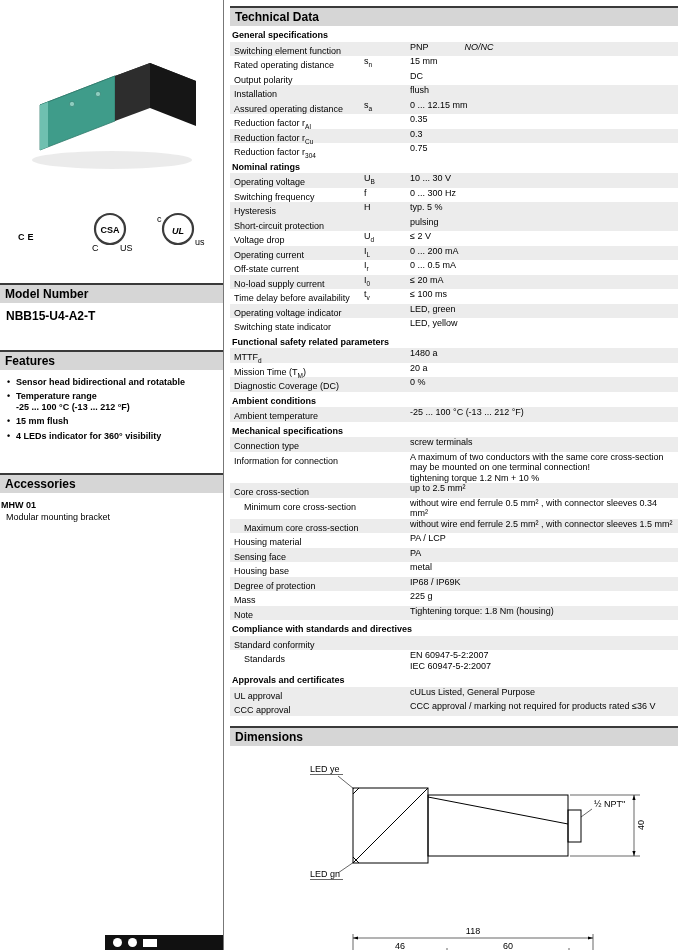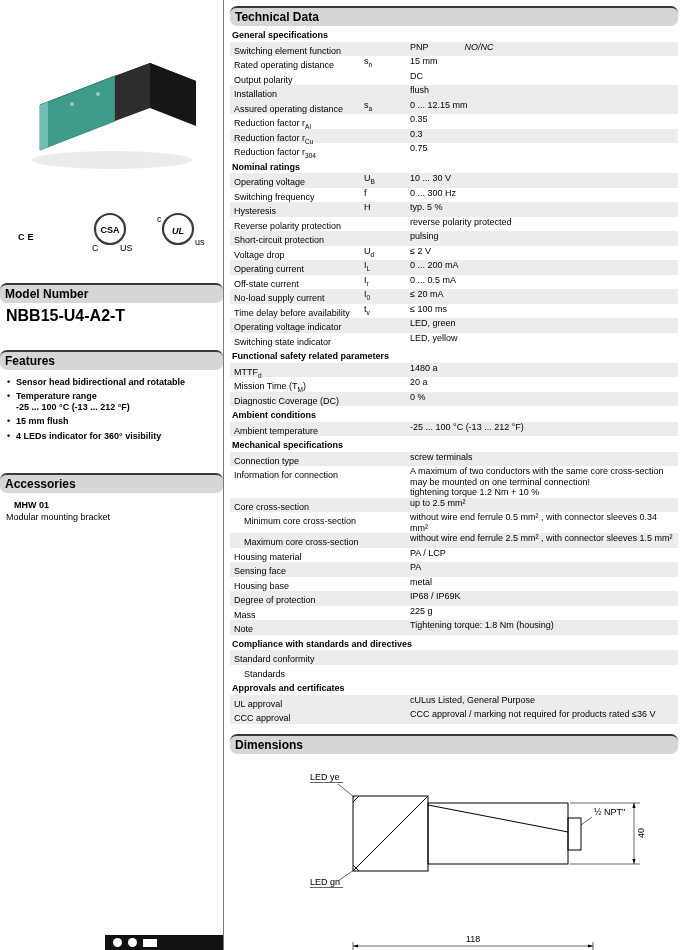--- a/index.html
+++ b/index.html
@@ -8,35 +8,35 @@
     width:686px; height:950px; position:relative; overflow:hidden;
     font-family:"Liberation Sans", sans-serif; font-size:9px; color:#000;
     line-height:10.5px;
   }
   .page { display:flex; width:686px; height:950px; }
   .col-left { width:233px; border-right:1px solid #777; position:relative; padding-bottom:16px; }
   .col-right { flex:1; padding:6px 8px 0 6px; }
 
   .bar {
     background:#d6d6d6; border-top:2px solid #3a3a3a;
-    font-weight:bold; font-size:12px; line-height:14px; padding:2px 22px 2px 5px;border-radius:7px;
+    font-weight:bold; font-size:12px; line-height:14px; padding:2px 22px 2px 5px;
   }
   .col-left .bar { margin-top:26px; }
 
   
   .product-photo { width:212px; height:172px; margin:10px 0 0 10px; }
   .logo-row { margin:24px 0 0 18px; }
-  .model-number { font-weight:bold; font-size:16px; padding:8px 6px 2px 6px; }
+  .model-number { font-weight:bold; font-size:12px; padding:8px 6px 2px 6px; }
   .features-list { padding:7px 4px 2px 0; }
   .features-list li {
     list-style:none; font-weight:bold; position:relative;
     padding-left:16px; margin-bottom:4px; white-space:pre-line;
   }
   .features-list li::before { content:"\2022"; position:absolute; left:7px; }
-  .accessory-name { font-weight:bold; padding:7px 6px 1px 14px; }
+  .accessory-name { font-weight:bold; padding:7px 6px 1px 1px; }
   .accessory-desc { padding:0 6px; }
   .footer-strip {
     position:absolute; bottom:0; right:0; width:118px; height:15px;
     background:#111; display:flex; align-items:center; gap:6px; padding-left:8px;
   }
   .footer-strip .dot { width:9px; height:9px; border-radius:50%; background:#fff; }
   .footer-strip .sq { width:14px; height:8px; background:#fff; }
 
   
   .sec-title { font-weight:bold; padding:3px 2px 1px 2px; margin-top:1px; }
@@ -168,25 +168,20 @@
         <div class="spec-row">
           <div class="sr-label">Switching frequency</div>
           <div class="sr-sym">f</div>
           <div class="sr-val">0 ... 300 Hz</div>
         </div>
         <div class="spec-row shade">
           <div class="sr-label">Hysteresis</div>
           <div class="sr-sym">H</div>
           <div class="sr-val">typ. 5 %</div>
         </div>
-        <div class="spec-row">
-          <div class="sr-label">Reverse polarity protection</div>
-          <div class="sr-sym"></div>
-          <div class="sr-val">reverse polarity protected</div>
-        </div>
         <div class="spec-row shade">
           <div class="sr-label">Short-circuit protection</div>
           <div class="sr-sym"></div>
           <div class="sr-val">pulsing</div>
         </div>
         <div class="spec-row">
           <div class="sr-label">Voltage drop</div>
           <div class="sr-sym">U<sub>d</sub></div>
           <div class="sr-val">≤ 2 V</div>
         </div>
@@ -302,20 +297,22 @@
         </div>
         <div class="sec-title">Compliance with standards and directives</div>
         <div class="spec-row shade">
           <div class="sr-label">Standard conformity</div>
           <div class="sr-sym"></div>
           <div class="sr-val"></div>
         </div>
         <div class="spec-row">
           <div class="sr-label ind">Standards</div>
           <div class="sr-sym"></div>
+          <div class="sr-val">EN 60947-5-2:2007
+IEC 60947-5-2:2007</div>
         </div>
         <div class="sec-title">Approvals and certificates</div>
         <div class="spec-row shade">
           <div class="sr-label">UL approval</div>
           <div class="sr-sym"></div>
           <div class="sr-val">cULus Listed, General Purpose</div>
         </div>
         <div class="spec-row shade">
           <div class="sr-label">CCC approval</div>
           <div class="sr-sym"></div>

